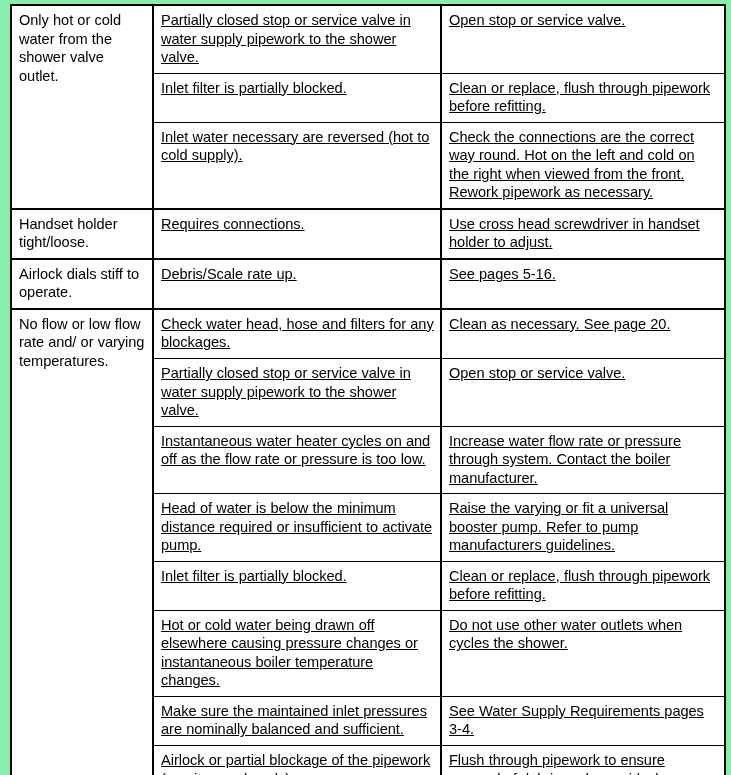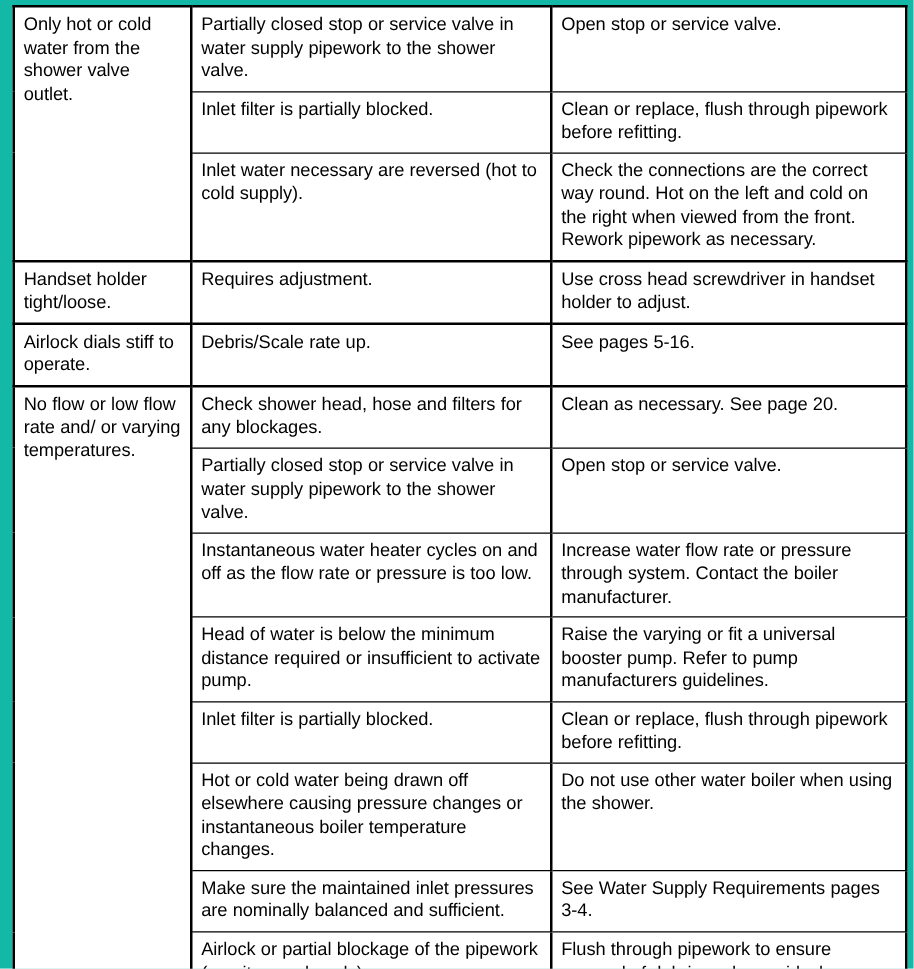--- a/index.html
+++ b/index.html
@@ -12,21 +12,21 @@
     height: 775px;
     font-family: "Liberation Sans", sans-serif;
     color: #000000;
     overflow: hidden;
   }
 
   #sheet {
     position: relative;
     width: 731px;
     height: 775px;
-    background: #14b8a6;
+    background: #86efac;
   }
 
   table.troubleshoot {
     position: absolute;
     left: 10px;
     top: 4px;
     width: 714px;
     border-collapse: collapse;
     table-layout: fixed;
     background: #ffffff;
@@ -43,20 +43,21 @@
     font-size: 14.6px;
     line-height: 1.27;
     letter-spacing: -0.05px;
     word-spacing: 0.2px;
   }
 
   
   table.troubleshoot td.sub {
     border-top-width: 1px;
     border-bottom-width: 1px;
+    text-decoration: underline;
   }
   table.troubleshoot td.grouptop {
     border-top-width: 2px;
   }
   table.troubleshoot td.groupbottom {
     border-bottom-width: 2px;
   }
 
   td.symptom {
     border-right-width: 2px;
@@ -103,21 +104,21 @@
           </td>
           <td class="sub groupbottom">
             <span class="cell-text">Check the connections are the correct way round. Hot on the left and cold on the right when viewed from the front. Rework pipework as necessary.</span>
           </td>
         </tr>
         <tr>
           <td class="symptom grouptop groupbottom" rowspan="1">
             <span class="cell-text">Handset holder tight/loose.</span>
           </td>
           <td class="sub grouptop groupbottom">
-            <span class="cell-text">Requires adjustment.</span>
+            <span class="cell-text">Requires connections.</span>
           </td>
           <td class="sub grouptop groupbottom">
             <span class="cell-text">Use cross head screwdriver in handset holder to adjust.</span>
           </td>
         </tr>
         <tr>
           <td class="symptom grouptop groupbottom" rowspan="1">
             <span class="cell-text">Airlock dials stiff to operate.</span>
           </td>
           <td class="sub grouptop groupbottom">
@@ -125,21 +126,21 @@
           </td>
           <td class="sub grouptop groupbottom">
             <span class="cell-text">See pages 5-16.</span>
           </td>
         </tr>
         <tr>
           <td class="symptom grouptop groupbottom" rowspan="9">
             <span class="cell-text">No flow or low flow rate and/ or varying temperatures.</span>
           </td>
           <td class="sub grouptop">
-            <span class="cell-text">Check shower head, hose and filters for any blockages.</span>
+            <span class="cell-text">Check water head, hose and filters for any blockages.</span>
           </td>
           <td class="sub grouptop">
             <span class="cell-text">Clean as necessary. See page 20.</span>
           </td>
         </tr>
         <tr>
           <td class="sub">
             <span class="cell-text">Partially closed stop or service valve in water supply pipework to the shower valve.</span>
           </td>
           <td class="sub">
@@ -168,21 +169,21 @@
           </td>
           <td class="sub">
             <span class="cell-text">Clean or replace, flush through pipework before refitting.</span>
           </td>
         </tr>
         <tr>
           <td class="sub">
             <span class="cell-text">Hot or cold water being drawn off elsewhere causing pressure changes or instantaneous boiler temperature changes.</span>
           </td>
           <td class="sub">
-            <span class="cell-text">Do not use other water boiler when using the shower.</span>
+            <span class="cell-text">Do not use other water outlets when cycles the shower.</span>
           </td>
         </tr>
         <tr>
           <td class="sub">
             <span class="cell-text">Make sure the maintained inlet pressures are nominally balanced and sufficient.</span>
           </td>
           <td class="sub">
             <span class="cell-text">See Water Supply Requirements pages 3-4.</span>
           </td>
         </tr>

